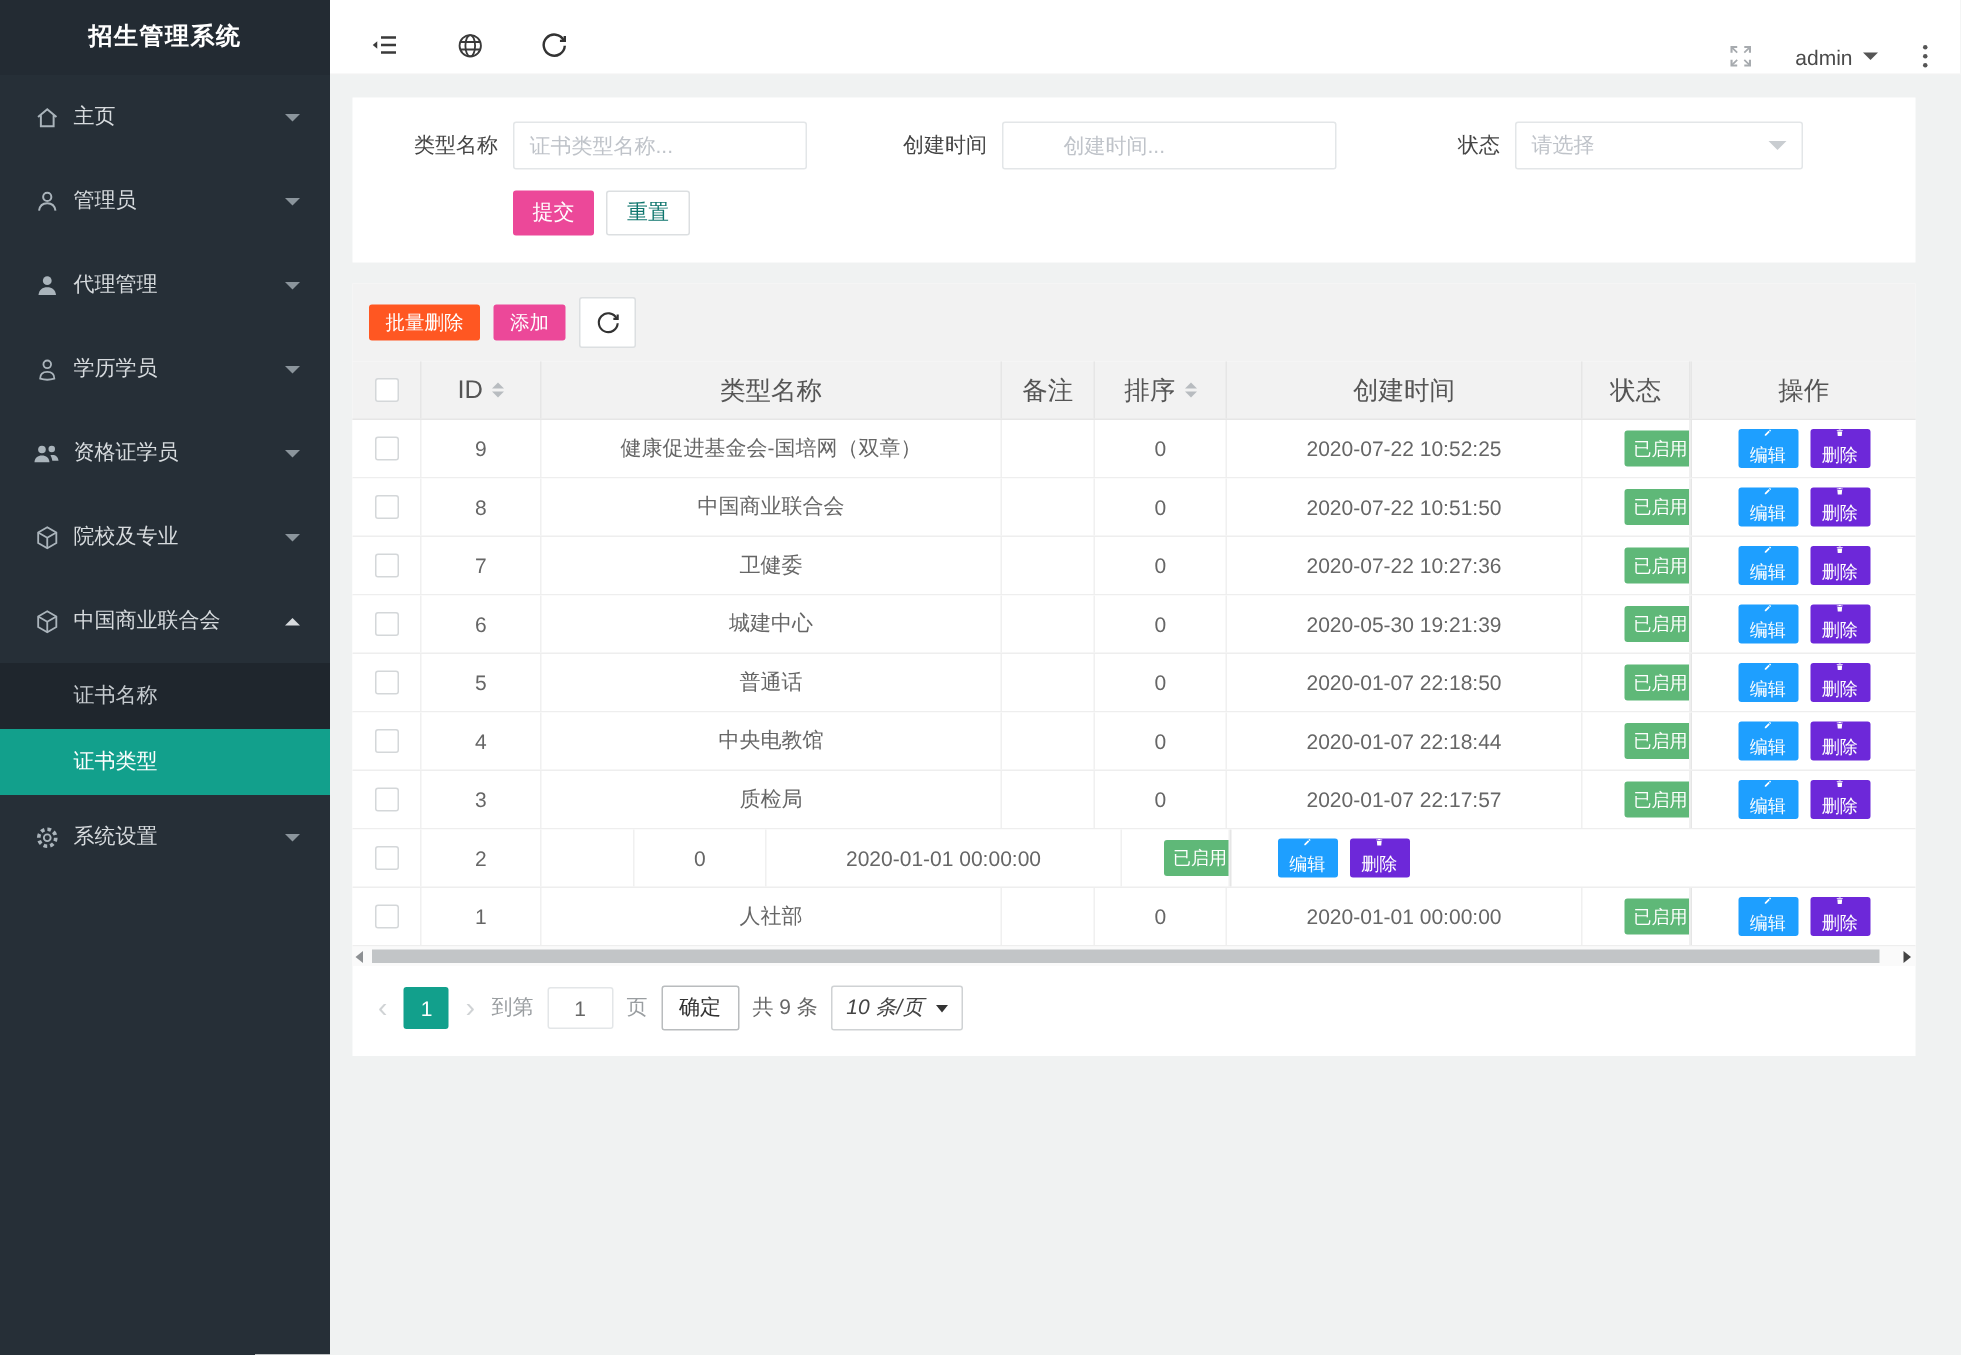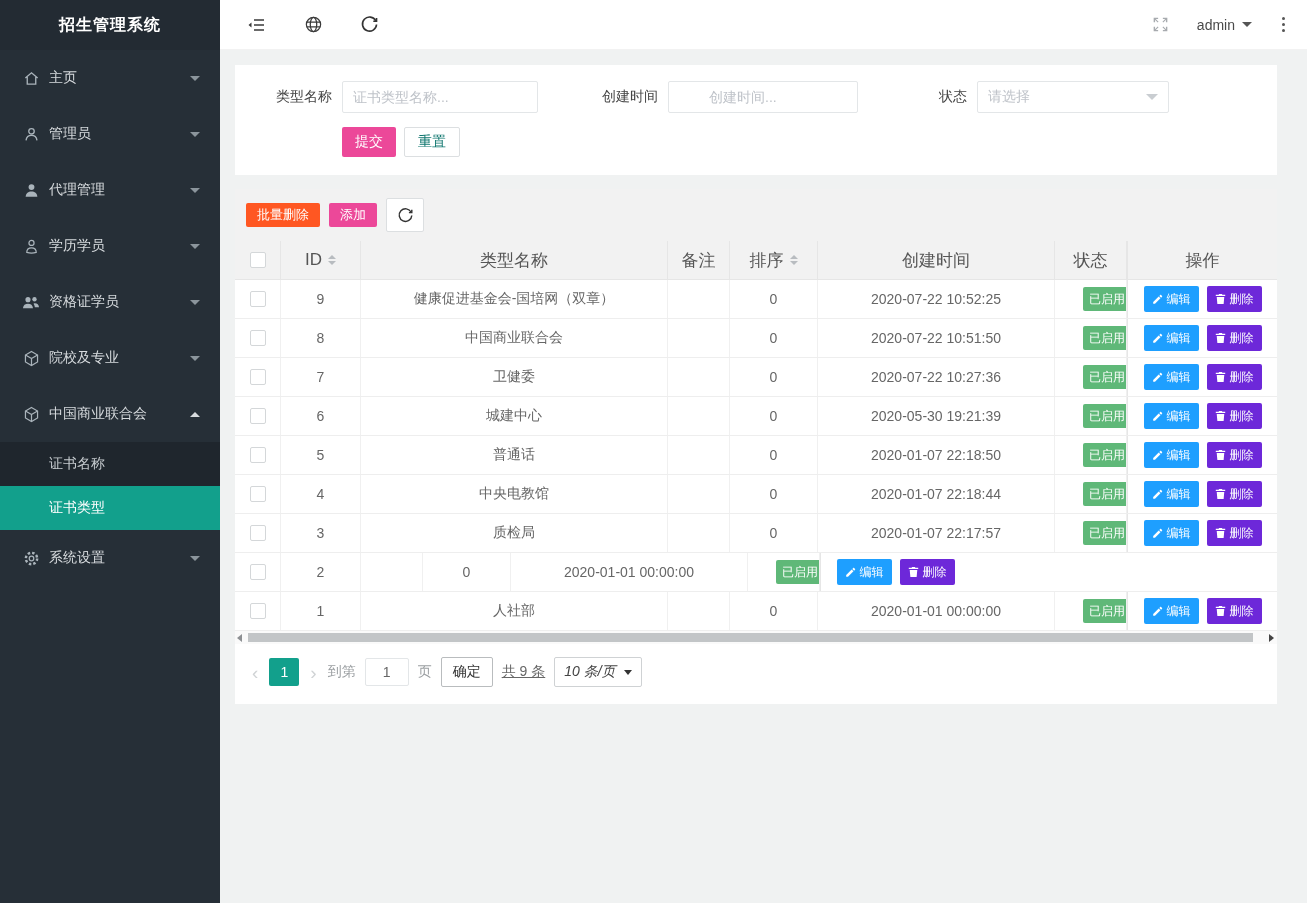--- a/index.html
+++ b/index.html
@@ -15,42 +15,42 @@
   .nav-item .nav-label { margin-left:9px; font-size:14px; }
   .caret { position:absolute; right:20px; width:0; height:0; border-left:5px solid transparent; border-right:5px solid transparent; }
   .caret.down { border-top:5px solid #8b959c; }
   .caret.up { border-bottom:5px solid #d7dbde; }
   .submenu { background:#1f262d; }
   .sub-item { height:44px; display:flex; align-items:center; padding-left:49px; color:#c6cbcf; cursor:pointer; font-size:14px; }
   .sub-item.active { background:#12a08c; color:#fff; }
 
   
   .main { flex:1; display:flex; flex-direction:column; min-width:0; }
-  .topbar { height:50px; background:#fff; display:flex; align-items:center; padding:0 18px 0 18px; border-bottom:1px solid #f2f2f2; flex-shrink:0; }
+  .topbar { height:50px; background:#fff; display:flex; align-items:flex-end; padding:0 18px 0 18px; border-bottom:1px solid #f2f2f2; flex-shrink:0; }
   .tb-icon { width:38px; height:38px; display:flex; align-items:center; justify-content:center; color:#3a3a3a; cursor:pointer; margin-right:18px; }
   .tb-right { margin-left:auto; display:flex; align-items:center; }
   .tb-full { color:#a7abaf; margin-right:28px; }
   .user-menu { display:flex; align-items:center; color:#4a4a4a; cursor:pointer; font-size:14px; }
   .user-menu .caret-dn { width:0; height:0; border-left:5px solid transparent; border-right:5px solid transparent; border-top:5px solid #555; margin-left:7px; }
   .kebab { margin-left:26px; display:flex; flex-direction:column; gap:3px; cursor:pointer; padding:4px; }
   .kebab i { width:3px; height:3px; border-radius:50%; background:#555; }
 
   
   .page { flex:1; padding:15px 30px 0 15px; overflow:hidden; }
   .card { background:#fff; }
 
   
   .search-card { padding:16px 0 18px 0; margin-bottom:14px; }
   .form-row { display:flex; align-items:center; }
   .field { display:flex; align-items:center; }
   .f1 { margin-left:27px; } .f2 { margin-left:60px; } .f3 { margin-left:75px; }
   .f-label { color:#444; margin-right:10px; text-align:right; }
   .f1 .f-label { min-width:70px; } .f2 .f-label { min-width:60px; } .f3 .f-label { min-width:34px; }
   .f-input { width:196px; height:32px; border:1px solid #e3e6e8; border-radius:2px; padding:0 10px; font-size:14px; color:#666; outline:none; font-family:inherit; }
-  .f2 .f-input { width:190px;padding-left:40px; }
+  .f2 .f-input { width:223px;padding-left:40px; }
   .f-input::placeholder { color:#bfc3c9; }
   .f-select { width:192px; height:32px; border:1px solid #e3e6e8; border-radius:2px; padding:0 10px; display:flex; align-items:center; justify-content:space-between; color:#bfc3c9; cursor:pointer; background:#fff; }
   .f-select .sel-caret { width:0; height:0; border-left:6px solid transparent; border-right:6px solid transparent; border-top:6px solid #c9cdd1; }
   .btn-row { margin:14px 0 0 107px; display:flex; align-items:center; gap:8px; }
   .btn { height:30px; padding:0 13px; border:none; border-radius:2px; font-size:14px; cursor:pointer; font-family:inherit; display:inline-flex; align-items:center; }
   .btn-teal { background:#ec4899; color:#fff; }
   .btn-plain { background:#fff; color:#0f766e; border:1px solid #dcdfe1; }
   .btn-orange { background:#ff5722; color:#fff; }
 
   
@@ -67,39 +67,39 @@
   .col-remark { width:62px; } .col-sort { width:88px; } .col-time { width:237px; }
   .col-status { width:72px; overflow:hidden; justify-content:flex-end; padding:0; }
   .col-op { width:150px; border-left:1px solid #e6e6e6 !important; border-right:none; gap:8px; }
   .thead .col-op { background:#f2f2f2; }
   .checkbox { width:16px; height:16px; background:#fff; border:1px solid #d4d7d9; border-radius:2px; cursor:pointer; }
   .sorts { display:inline-flex; flex-direction:column; margin-left:6px; cursor:pointer; gap:2px; }
   .sorts i { display:block; width:0; height:0; border-left:4px solid transparent; border-right:4px solid transparent; }
   .s-up { border-bottom:4px solid #b8bcc0; }
   .s-down { border-top:4px solid #b8bcc0; }
   .badge { background:#5fb878; color:#fff; font-size:12px; height:24px; display:inline-flex; align-items:center; padding:0 6px; border-radius:2px; margin-right:-5px; white-space:nowrap; }
-  .act-btn { height:26px; border:none; border-radius:2px; color:#fff; font-size:12px; padding:0 8px; display:inline-flex; align-items:center; gap:4px; cursor:pointer; font-family:inherit; white-space:nowrap; }
+  .act-btn { height:26px; border:none; border-radius:2px; color:#fff; font-size:12px; padding:0 8px; display:inline-flex; align-items:center; gap:4px; cursor:pointer; font-family:inherit; white-space:nowrap;flex-direction:column; }
   .act-edit { background:#1e9fff; }
   .act-del { background:#6d28d9; }
 
   
   .hscroll { position:relative; height:13px; background:#fafafa; }
   .hs-thumb { position:absolute; left:13px; right:24px; top:2px; height:9px; background:#c2c5c7; cursor:pointer; }
   .hs-arrow { position:absolute; top:3px; width:0; height:0; border-top:4px solid transparent; border-bottom:4px solid transparent; cursor:pointer; }
   .hs-left { left:2px; border-right:5px solid #8d9093; }
   .hs-right { right:3px; border-left:5px solid #444; }
 
   
   .pager { display:flex; align-items:center; padding:13px 15px 17px 15px; gap:9px; font-size:14px; }
   .pg-chevron { color:#d0d3d5; font-size:19px; line-height:1; cursor:pointer; padding:0 2px; }
   .pg-current { min-width:30px; height:28px; background:#12a08c; color:#fff; display:flex; align-items:center; justify-content:center; border-radius:2px; cursor:pointer; }
   .pg-text { color:#9a9ea1; }
   .pg-input { width:44px; height:28px; border:1px solid #e3e6e8; border-radius:2px; text-align:center; color:#666; font-size:14px; outline:none; font-family:inherit; }
   .pg-confirm { height:30px; padding:0 11px; background:#fff; border:1px solid #b9bcbe; border-radius:2px; color:#333; font-size:14px; cursor:pointer; font-family:inherit; }
-  .pg-total { color:#666;text-decoration:underline; }
+  .pg-total { color:#666; }
   .pg-size { height:30px; border:1px solid #cfd2d4; border-radius:2px; padding:0 9px; display:flex; align-items:center; gap:8px; color:#444; cursor:pointer; background:#fff;font-style:italic; }
   .pg-size .sel-caret { width:0; height:0; border-left:4px solid transparent; border-right:4px solid transparent; border-top:5px solid #333; }
 
   svg { display:block; }
 </style>
 </head>
 <body>
 
 <div class="app">
 

